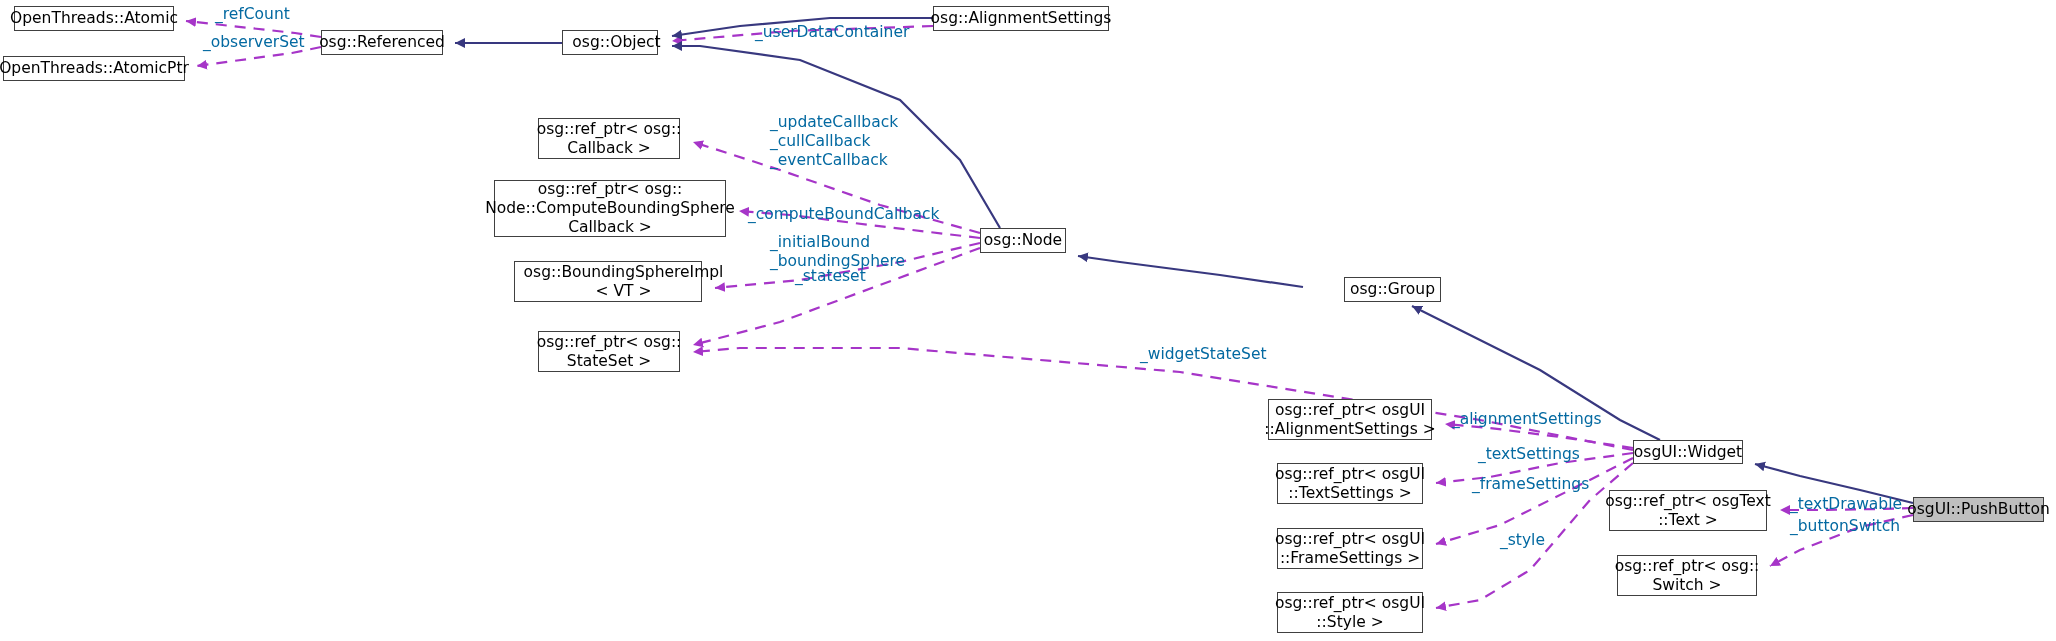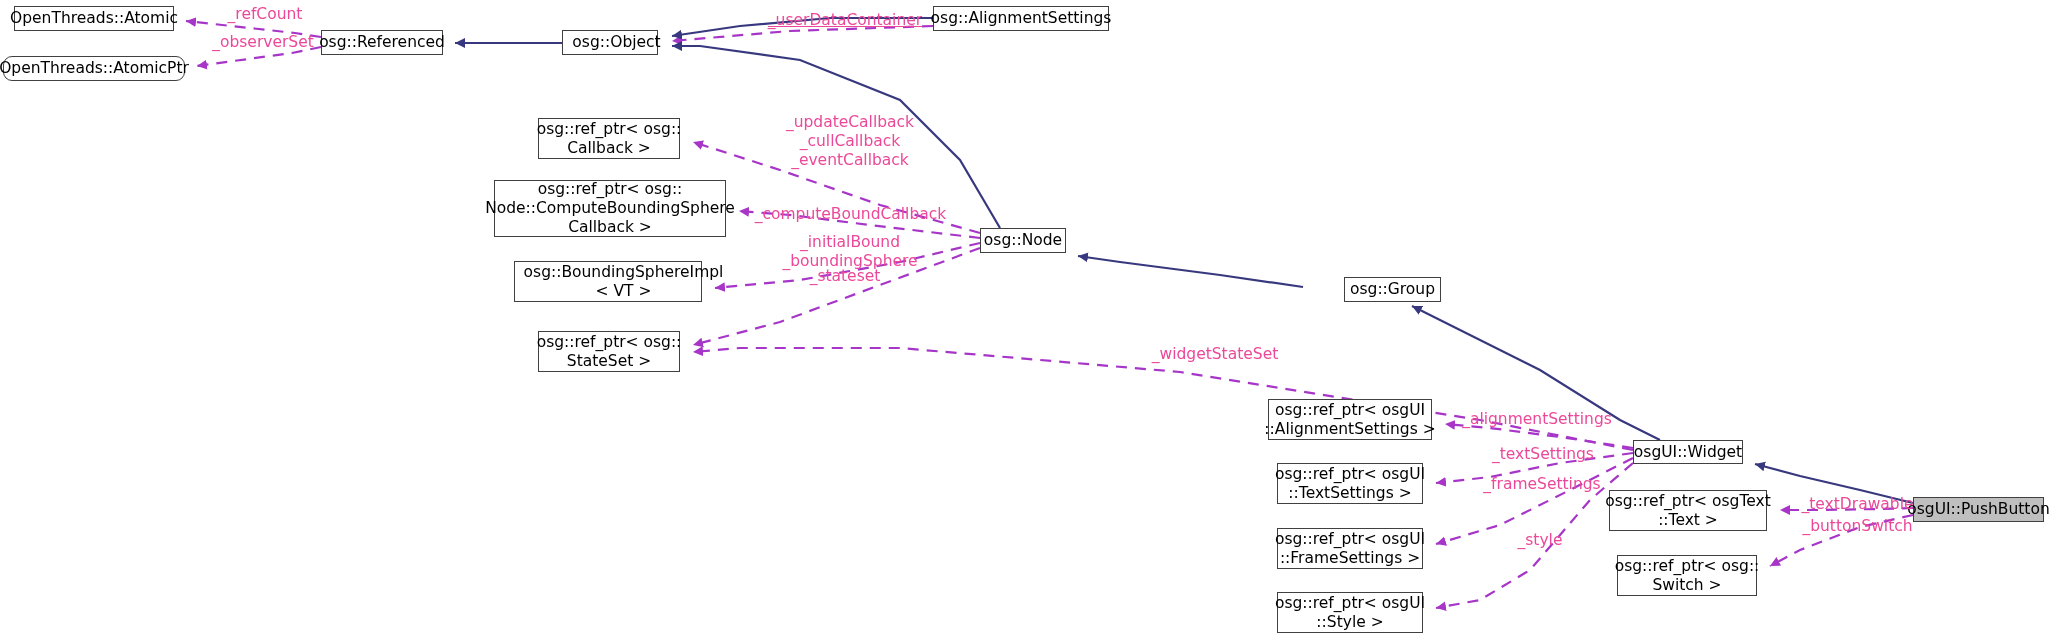--- a/index.html
+++ b/index.html
@@ -26,23 +26,23 @@
     line-height:19px;
     letter-spacing:0px;
     white-space:pre;
     z-index:3;
   }
   .node.current{background:#bfbfbf;border-color:#404040;}
   .edge-label{
     position:absolute;
     font-size:15.5px;
     line-height:19px;
-    color:#ec4899;
+    color:#0369a1;
     white-space:pre;
-    text-align:center;
+    text-align:left;
     z-index:4;
     background:transparent;
   }
 </style>
 </head>
 <body>
 
 <div id="canvas">
 
   <svg class="edges" viewBox="0 0 2056 641">
@@ -76,21 +76,21 @@
       <path d="M562,43 L455,43"></path>
       <path d="M933,18 L830,18 L740,26 L672,36"></path>
       <path d="M1000,228 L960,160 L900,100 L800,60 L700,46 L672,46"></path>
       <path d="M1303,287 L1220,275 L1120,262 L1078,256"></path>
       <path d="M1660,440 L1620,420 L1540,370 L1460,330 L1412,306"></path>
       <path d="M1913,503 L1860,490 L1800,476 L1755,464"></path>
     </g>
   </svg>
 
   <div class="node" style="left:14px;top:6px;width:160px;height:25px;">OpenThreads::Atomic</div>
-  <div class="node" style="left:3px;top:56px;width:182px;height:25px;border-radius:9px;">OpenThreads::AtomicPtr</div>
+  <div class="node" style="left:3px;top:56px;width:182px;height:25px;">OpenThreads::AtomicPtr</div>
   <div class="node" style="left:321px;top:30px;width:122px;height:25px;">osg::Referenced</div>
   <div class="node" style="left:562px;top:30px;width:96px;height:25px;padding-left:13px;">osg::Object</div>
   <div class="node" style="left:933px;top:6px;width:176px;height:25px;">osg::AlignmentSettings</div>
   <div class="node" style="left:538px;top:118px;width:142px;height:41px;">osg::ref_ptr&lt; osg::
 Callback &gt;</div>
   <div class="node" style="left:494px;top:180px;width:232px;height:57px;">osg::ref_ptr&lt; osg::
 Node::ComputeBoundingSphere
 Callback &gt;</div>
   <div class="node" style="left:514px;top:261px;width:188px;height:41px;padding-left:31px;">osg::BoundingSphereImpl
 &lt; VT &gt;</div>
@@ -108,21 +108,21 @@
 ::Style &gt;</div>
   <div class="node" style="left:1633px;top:440px;width:110px;height:24px;">osgUI::Widget</div>
   <div class="node" style="left:1609px;top:490px;width:158px;height:41px;">osg::ref_ptr&lt; osgText
 ::Text &gt;</div>
   <div class="node" style="left:1617px;top:555px;width:140px;height:41px;">osg::ref_ptr&lt; osg::
 Switch &gt;</div>
   <div class="node current" style="left:1913px;top:497px;width:131px;height:25px;">osgUI::PushButton</div>
 
   <div class="edge-label" style="left:215px;top:5px;width:100px;">_refCount</div>
   <div class="edge-label" style="left:203px;top:33px;width:120px;">_observerSet</div>
-  <div class="edge-label" style="left:755px;top:11px;width:180px;text-decoration:underline;">_userDataContainer</div>
+  <div class="edge-label" style="left:755px;top:23px;width:180px;">_userDataContainer</div>
   <div class="edge-label" style="left:770px;top:113px;width:160px;">_updateCallback
 _cullCallback
 _eventCallback</div>
   <div class="edge-label" style="left:748px;top:205px;width:205px;">_computeBoundCallback</div>
   <div class="edge-label" style="left:770px;top:233px;width:160px;">_initialBound
 _boundingSphere</div>
   <div class="edge-label" style="left:795px;top:267px;width:100px;">_stateset</div>
   <div class="edge-label" style="left:1140px;top:345px;width:150px;">_widgetStateSet</div>
   <div class="edge-label" style="left:1452px;top:410px;width:170px;">_alignmentSettings</div>
   <div class="edge-label" style="left:1478px;top:445px;width:130px;">_textSettings</div>

